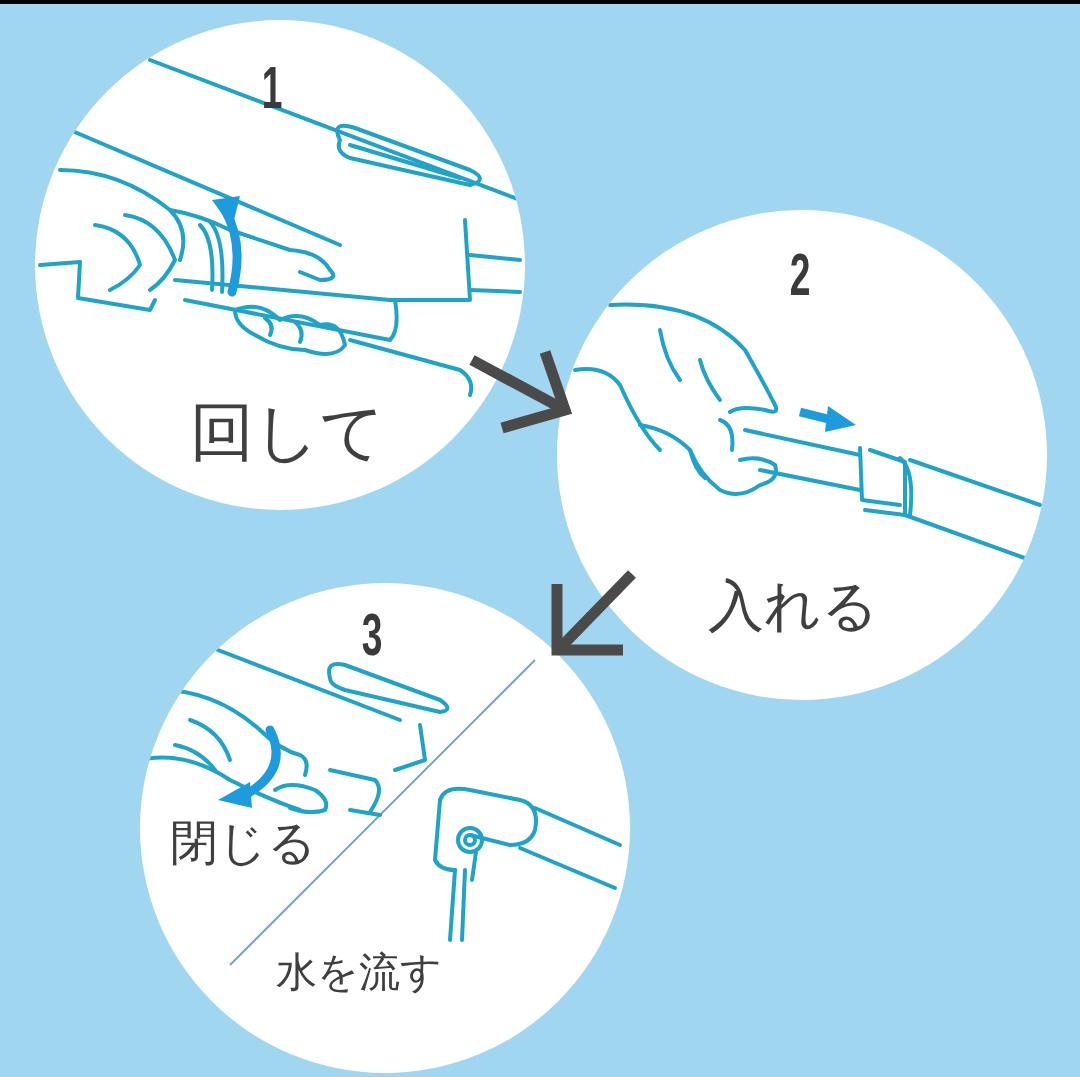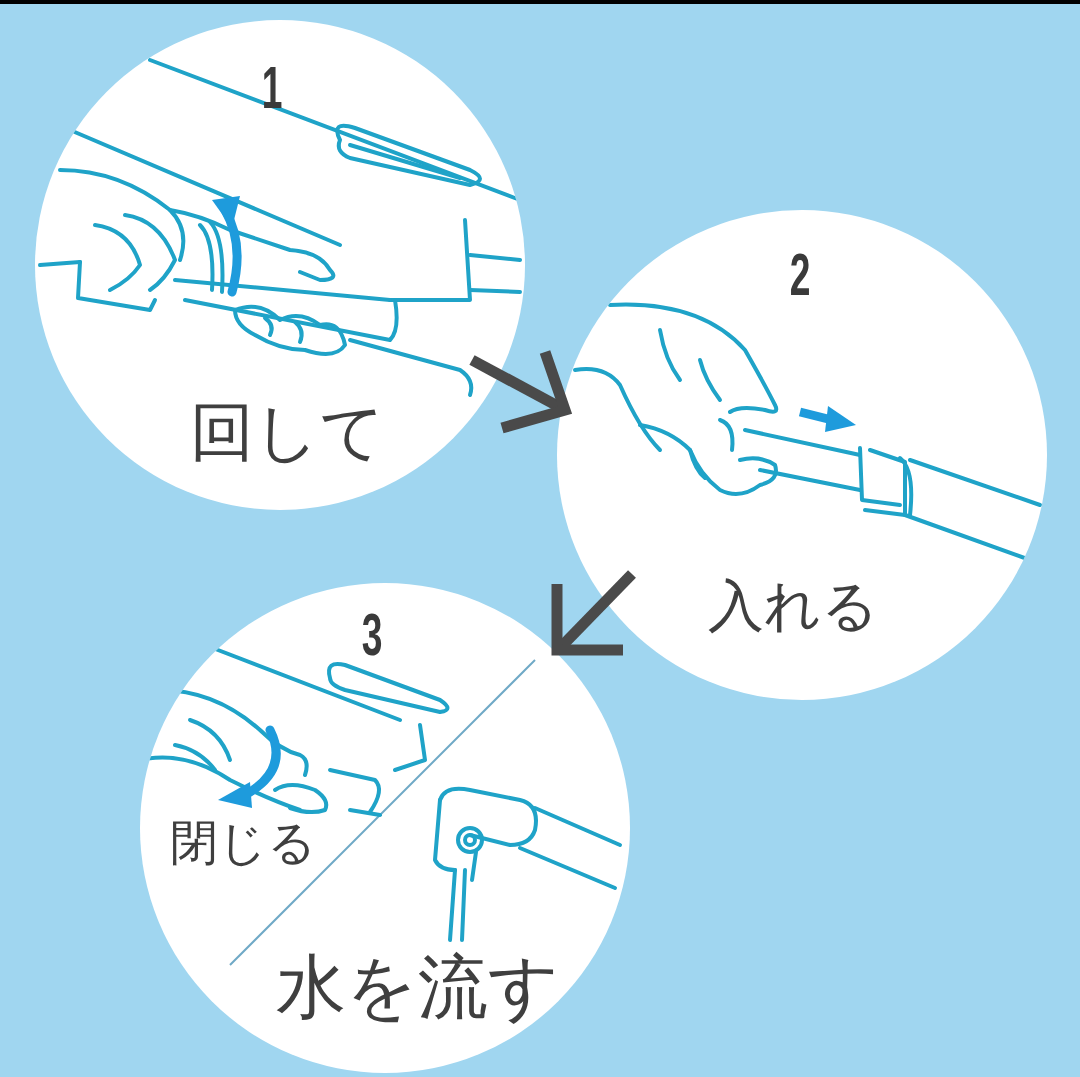--- a/index.html
+++ b/index.html
@@ -147,14 +147,14 @@
     </g>
   </svg>
 
   <div class="step-num" style="left:252px; top:58px; width:40px; text-align:center;">1</div>
   <div class="step-num" style="left:780px; top:245px; width:40px; text-align:center;">2</div>
   <div class="step-num" style="left:352px; top:605px; width:40px; text-align:center;">3</div>
 
   <div class="step-label" style="left:190px; top:400px; font-size:64px;">回して</div>
   <div class="step-label" style="left:708px; top:578px; font-size:56px;font-family:Liberation Serif, serif;">入れる</div>
   <div class="step-label" style="left:146px; top:818px; font-size:48px;margin-left:24px;">閉じる</div>
-  <div class="step-label" style="left:276px; top:952px; font-size:70px;">水を流す</div>
+  <div class="step-label" style="left:276px; top:952px; font-size:41px;">水を流す</div>
 </div>
 
 </body></html>

